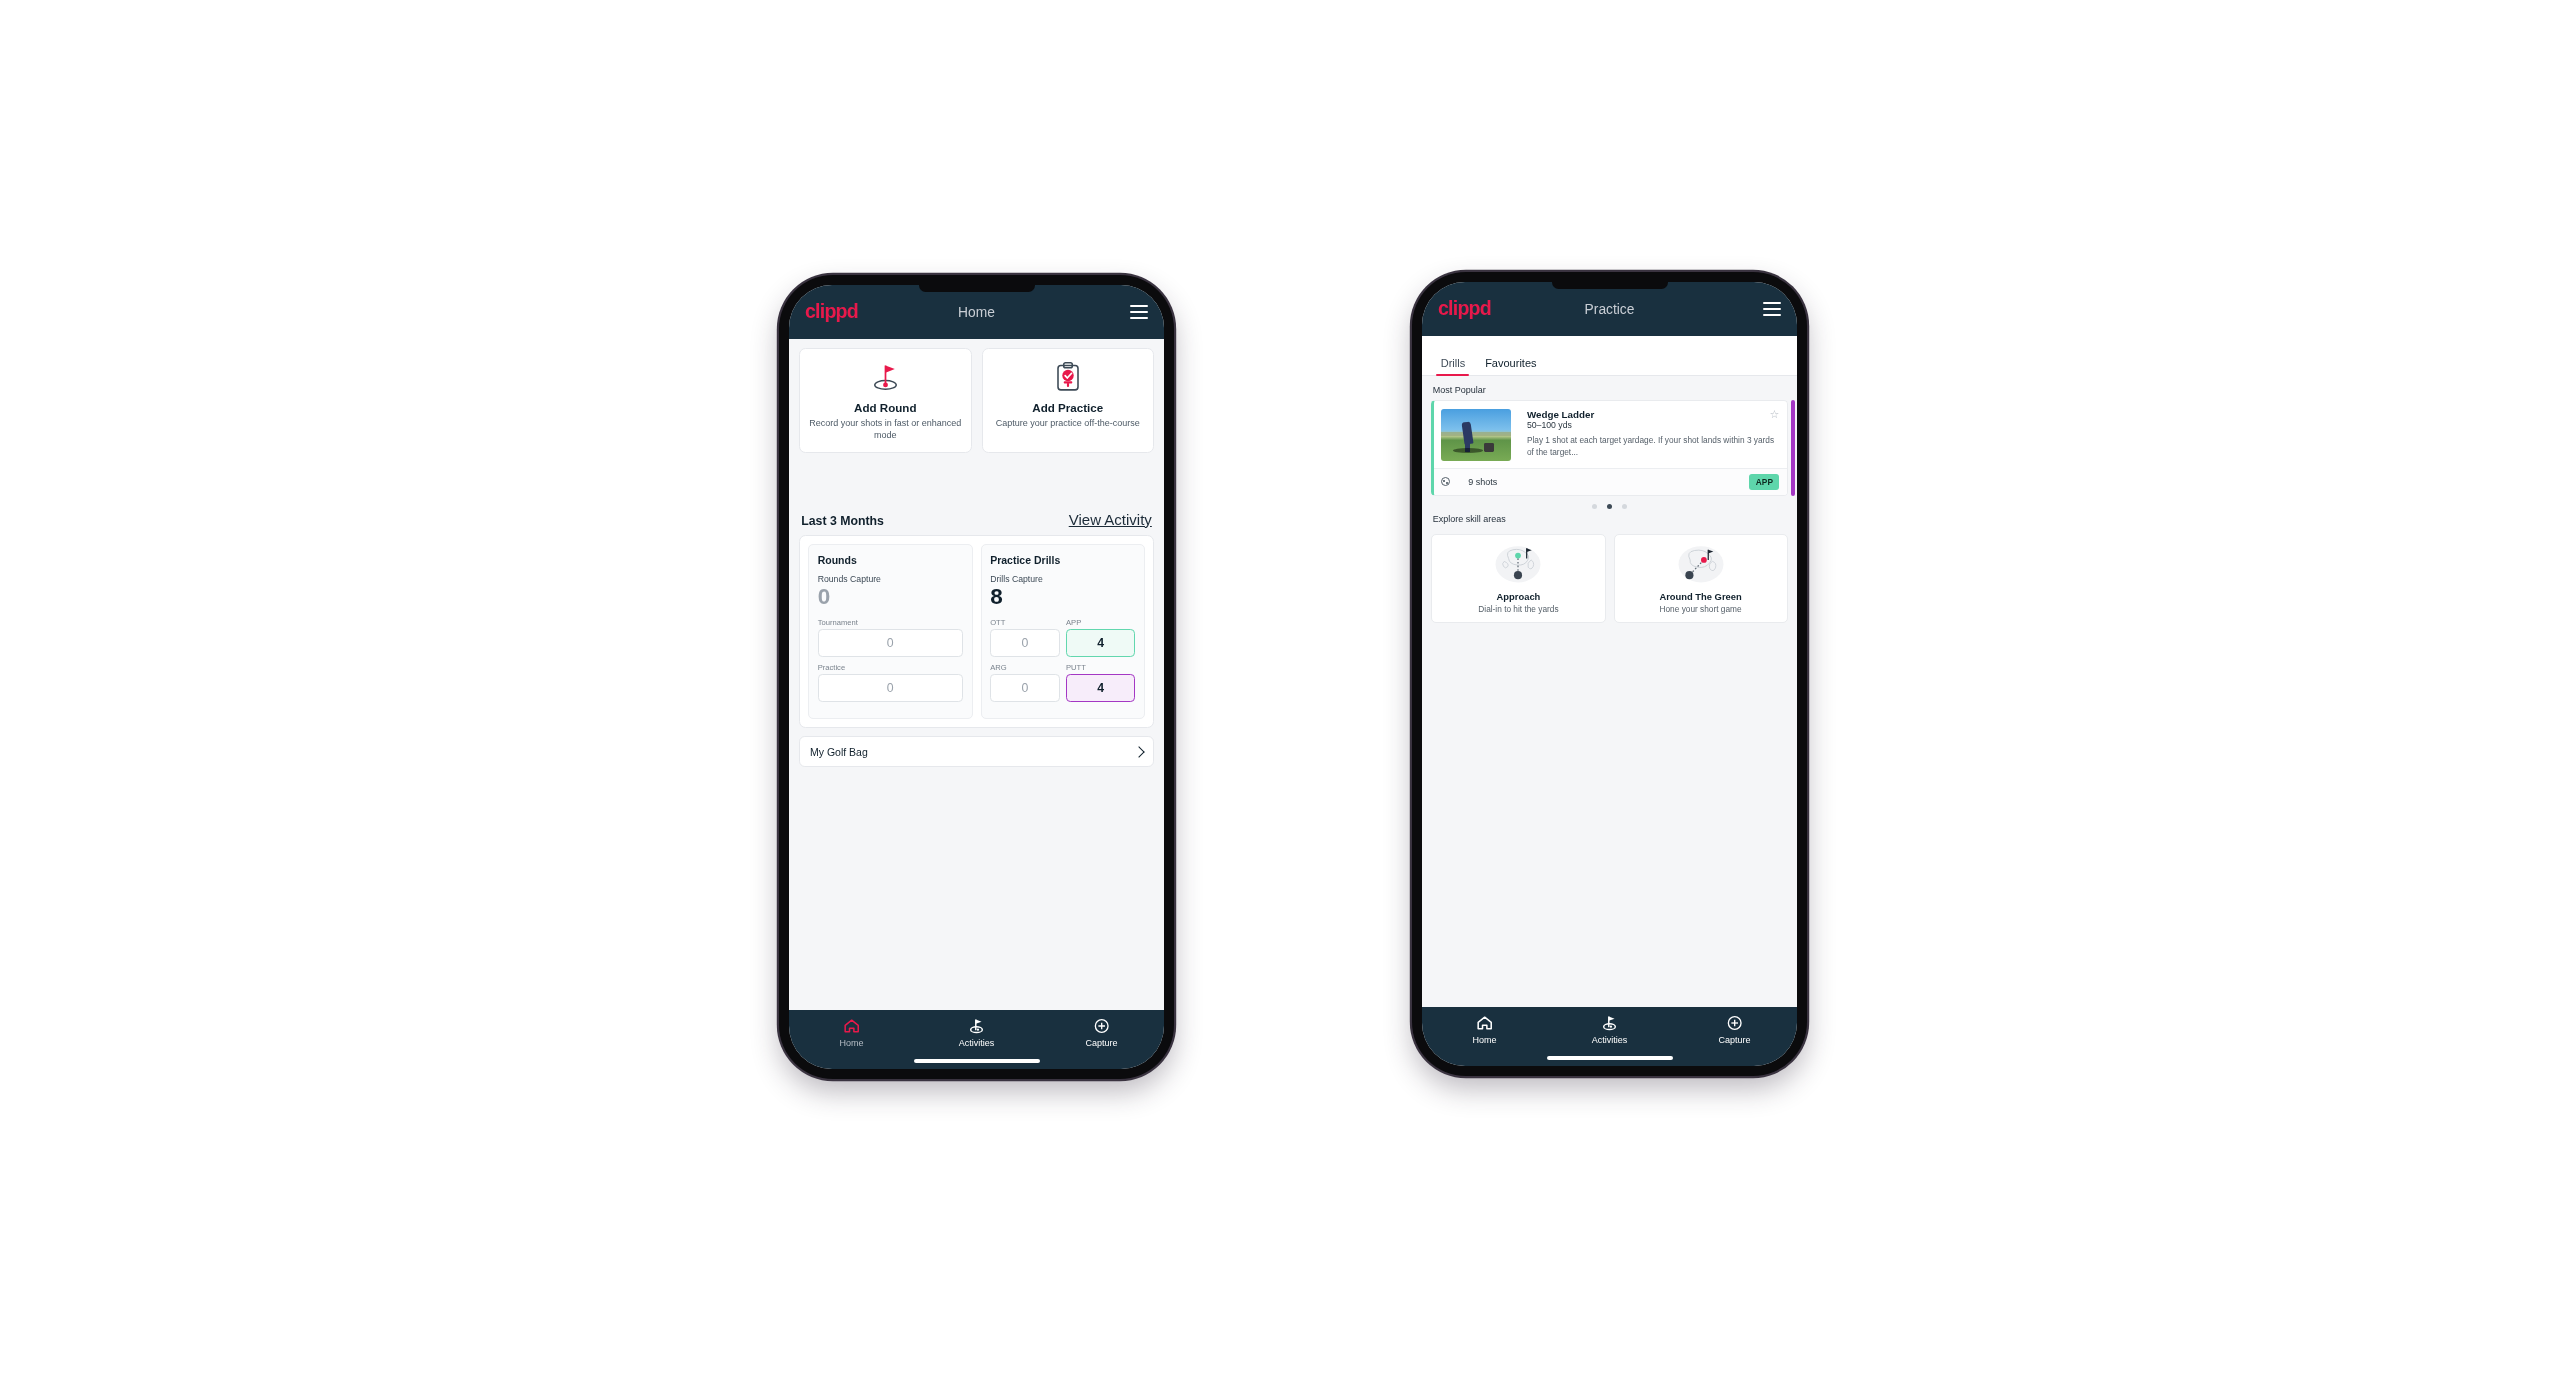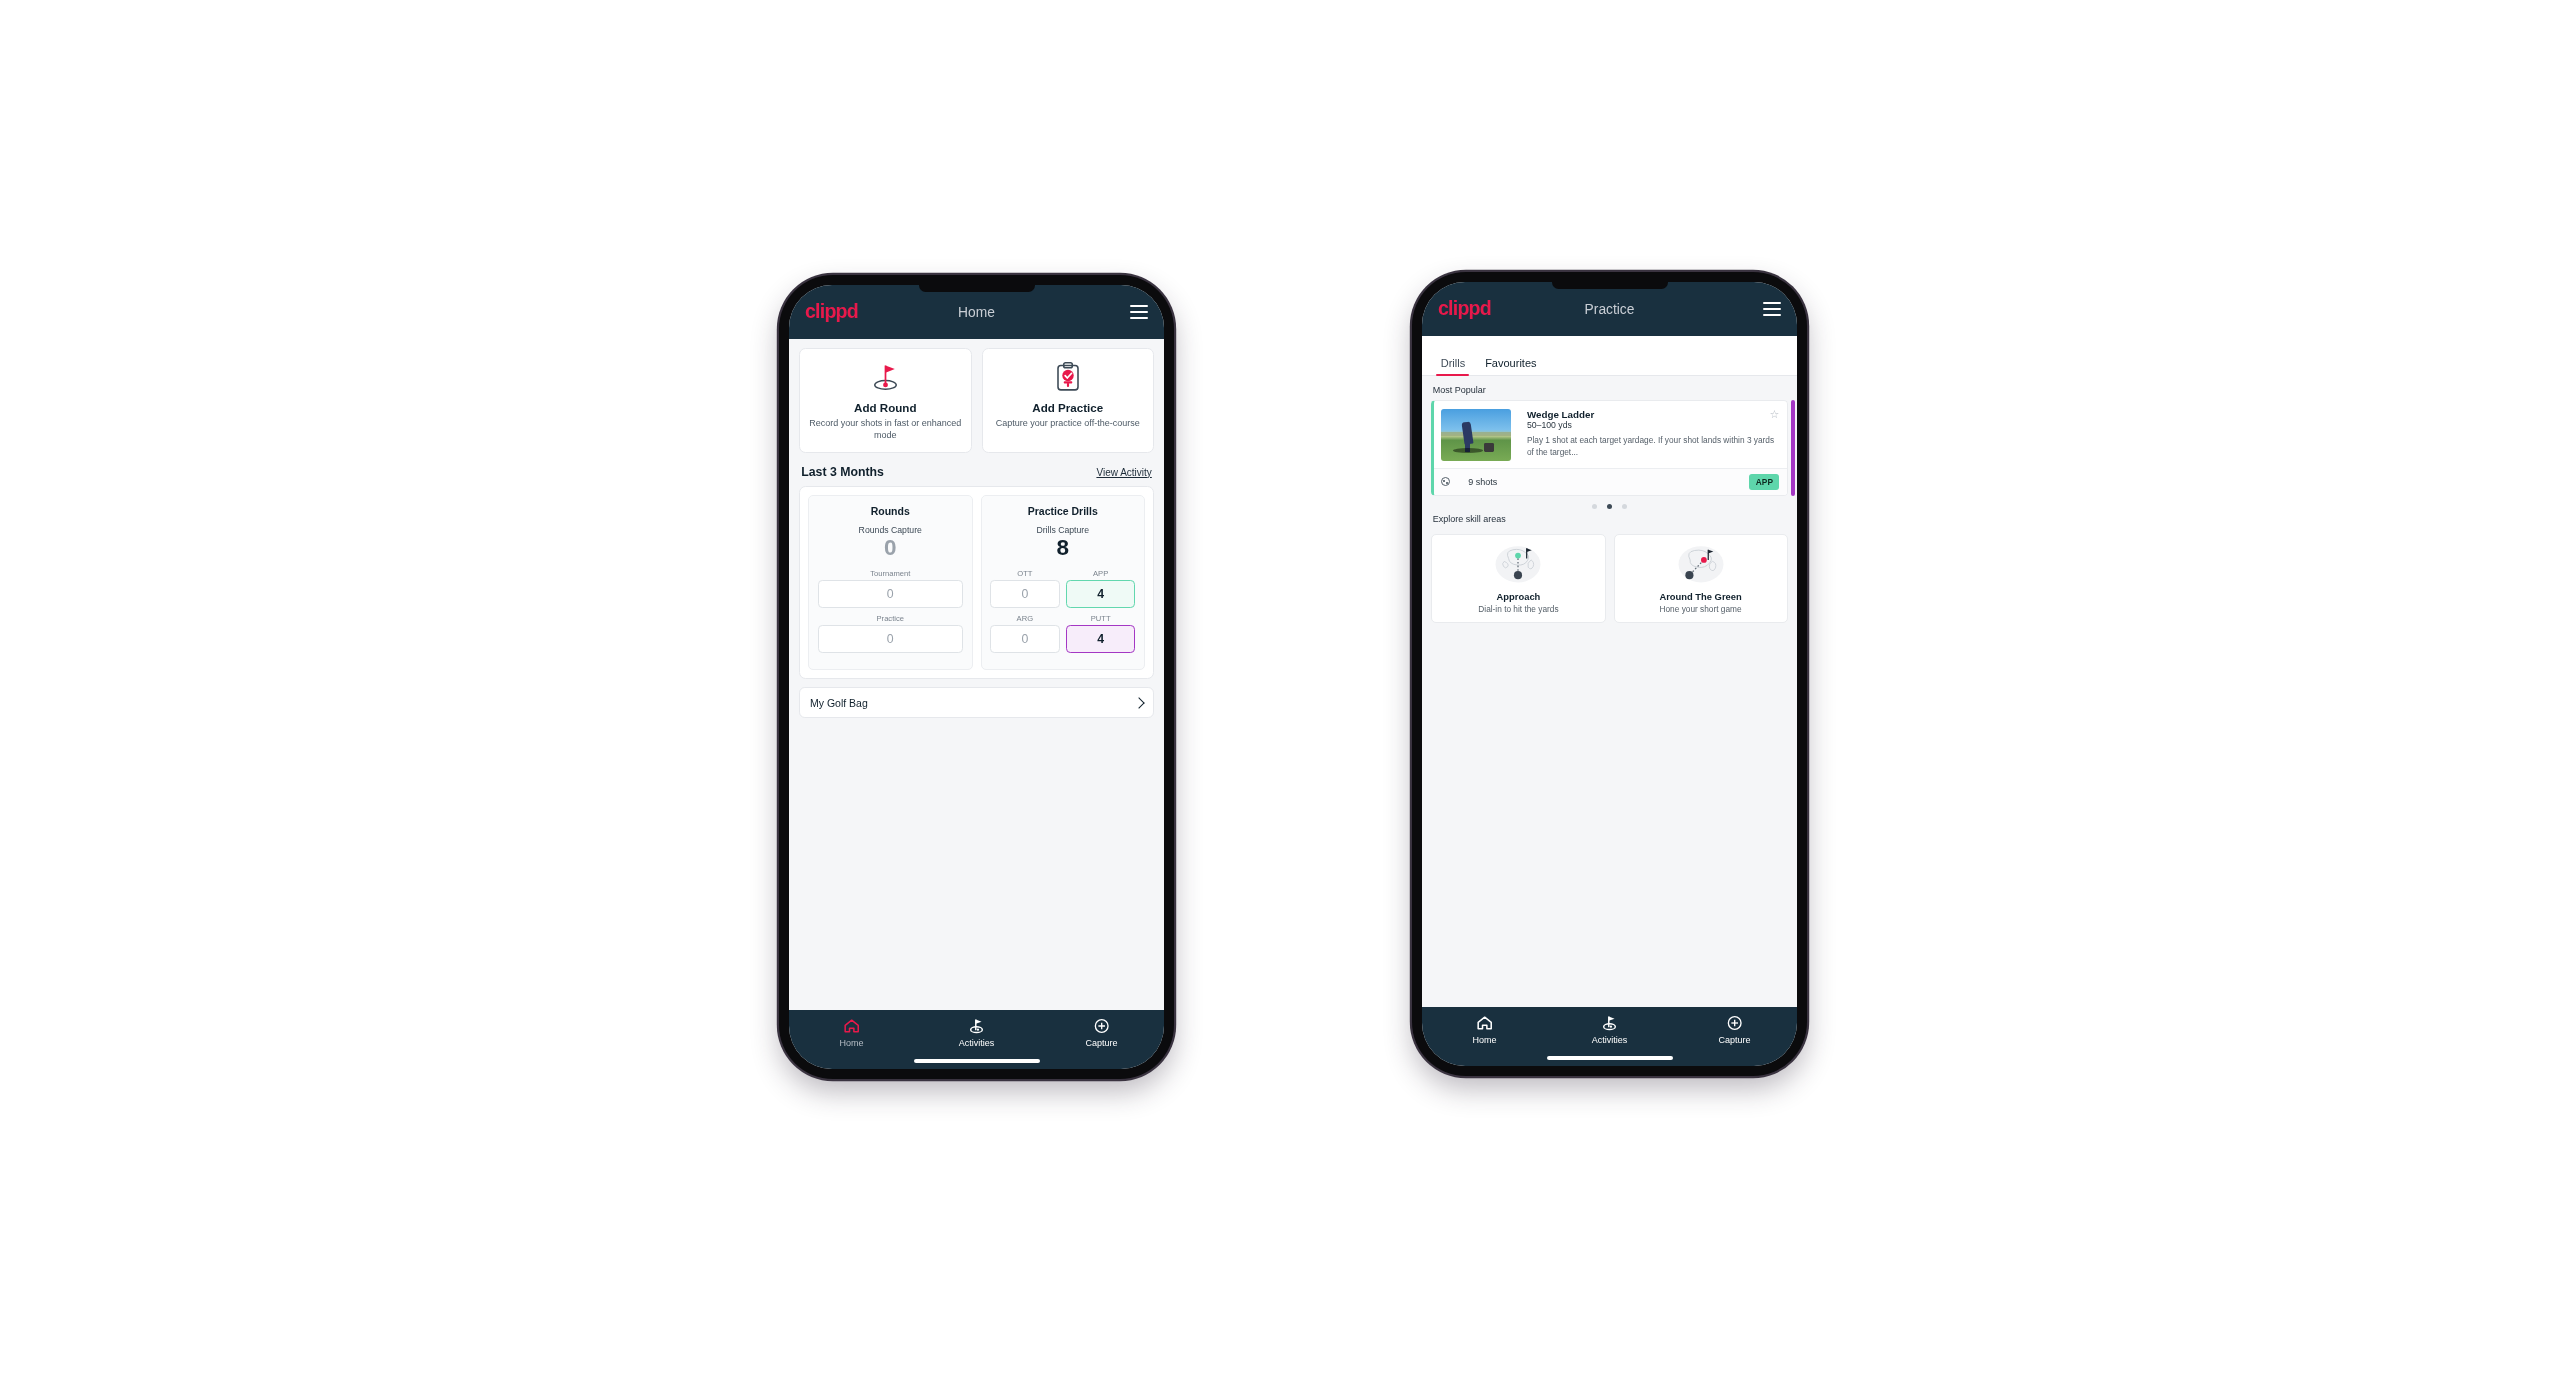--- a/index.html
+++ b/index.html
@@ -75,30 +75,29 @@
   }
   .action-icon { height: 33px; display: flex; align-items: center; justify-content: center; margin-bottom: 7.2px; }
   .action-title { font-size: 11.6px; font-weight: 700; color: #10202c; margin-bottom: 3.6px; }
   .action-sub { font-size: 9px; color: #4d5a66; line-height: 1.32; }
 
   .section-head {
     display: flex; align-items: baseline; justify-content: space-between;
     margin: 12.3px 2.2px 7.2px 2.2px;
   }
   .section-title { font-size: 12.3px; font-weight: 700; color: #10202c; }
-  .section-link { font-size: 10px; color: #1c2b38; text-decoration: underline; }
+  .section-link { font-size: 15px; color: #1c2b38; text-decoration: underline; margin-top: 46px; }
 
   .stats-card {
     background: #fff; border: 0.7px solid #e6e8ec; border-radius: 6.5px;
     padding: 8px; display: flex; gap: 8px;
   }
   .stat-col {
     flex: 1; background: #fafbfc; border: 0.7px solid #eceef1; border-radius: 5px;
     padding: 8.7px 8.7px 10px 8.7px;
-    text-align: center;
   }
   .stat-col h4 { font-size: 10.5px; font-weight: 700; color: #10202c; margin-bottom: 8px; }
   .stat-caption { font-size: 8.7px; color: #3d4a56; margin-bottom: 1.4px; }
   .stat-big { font-size: 22.5px; font-weight: 700; line-height: 1.05; margin-bottom: 9.4px; }
   .stat-big.muted { color: #9aa2ab; }
   .stat-big.dark { color: #10202c; }
 
   .field-label { font-size: 7.6px; color: #7a838d; margin-bottom: 2.2px; }
   .field-box {
     border: 0.7px solid #dfe3e7; border-radius: 4.3px; background: #fff;

